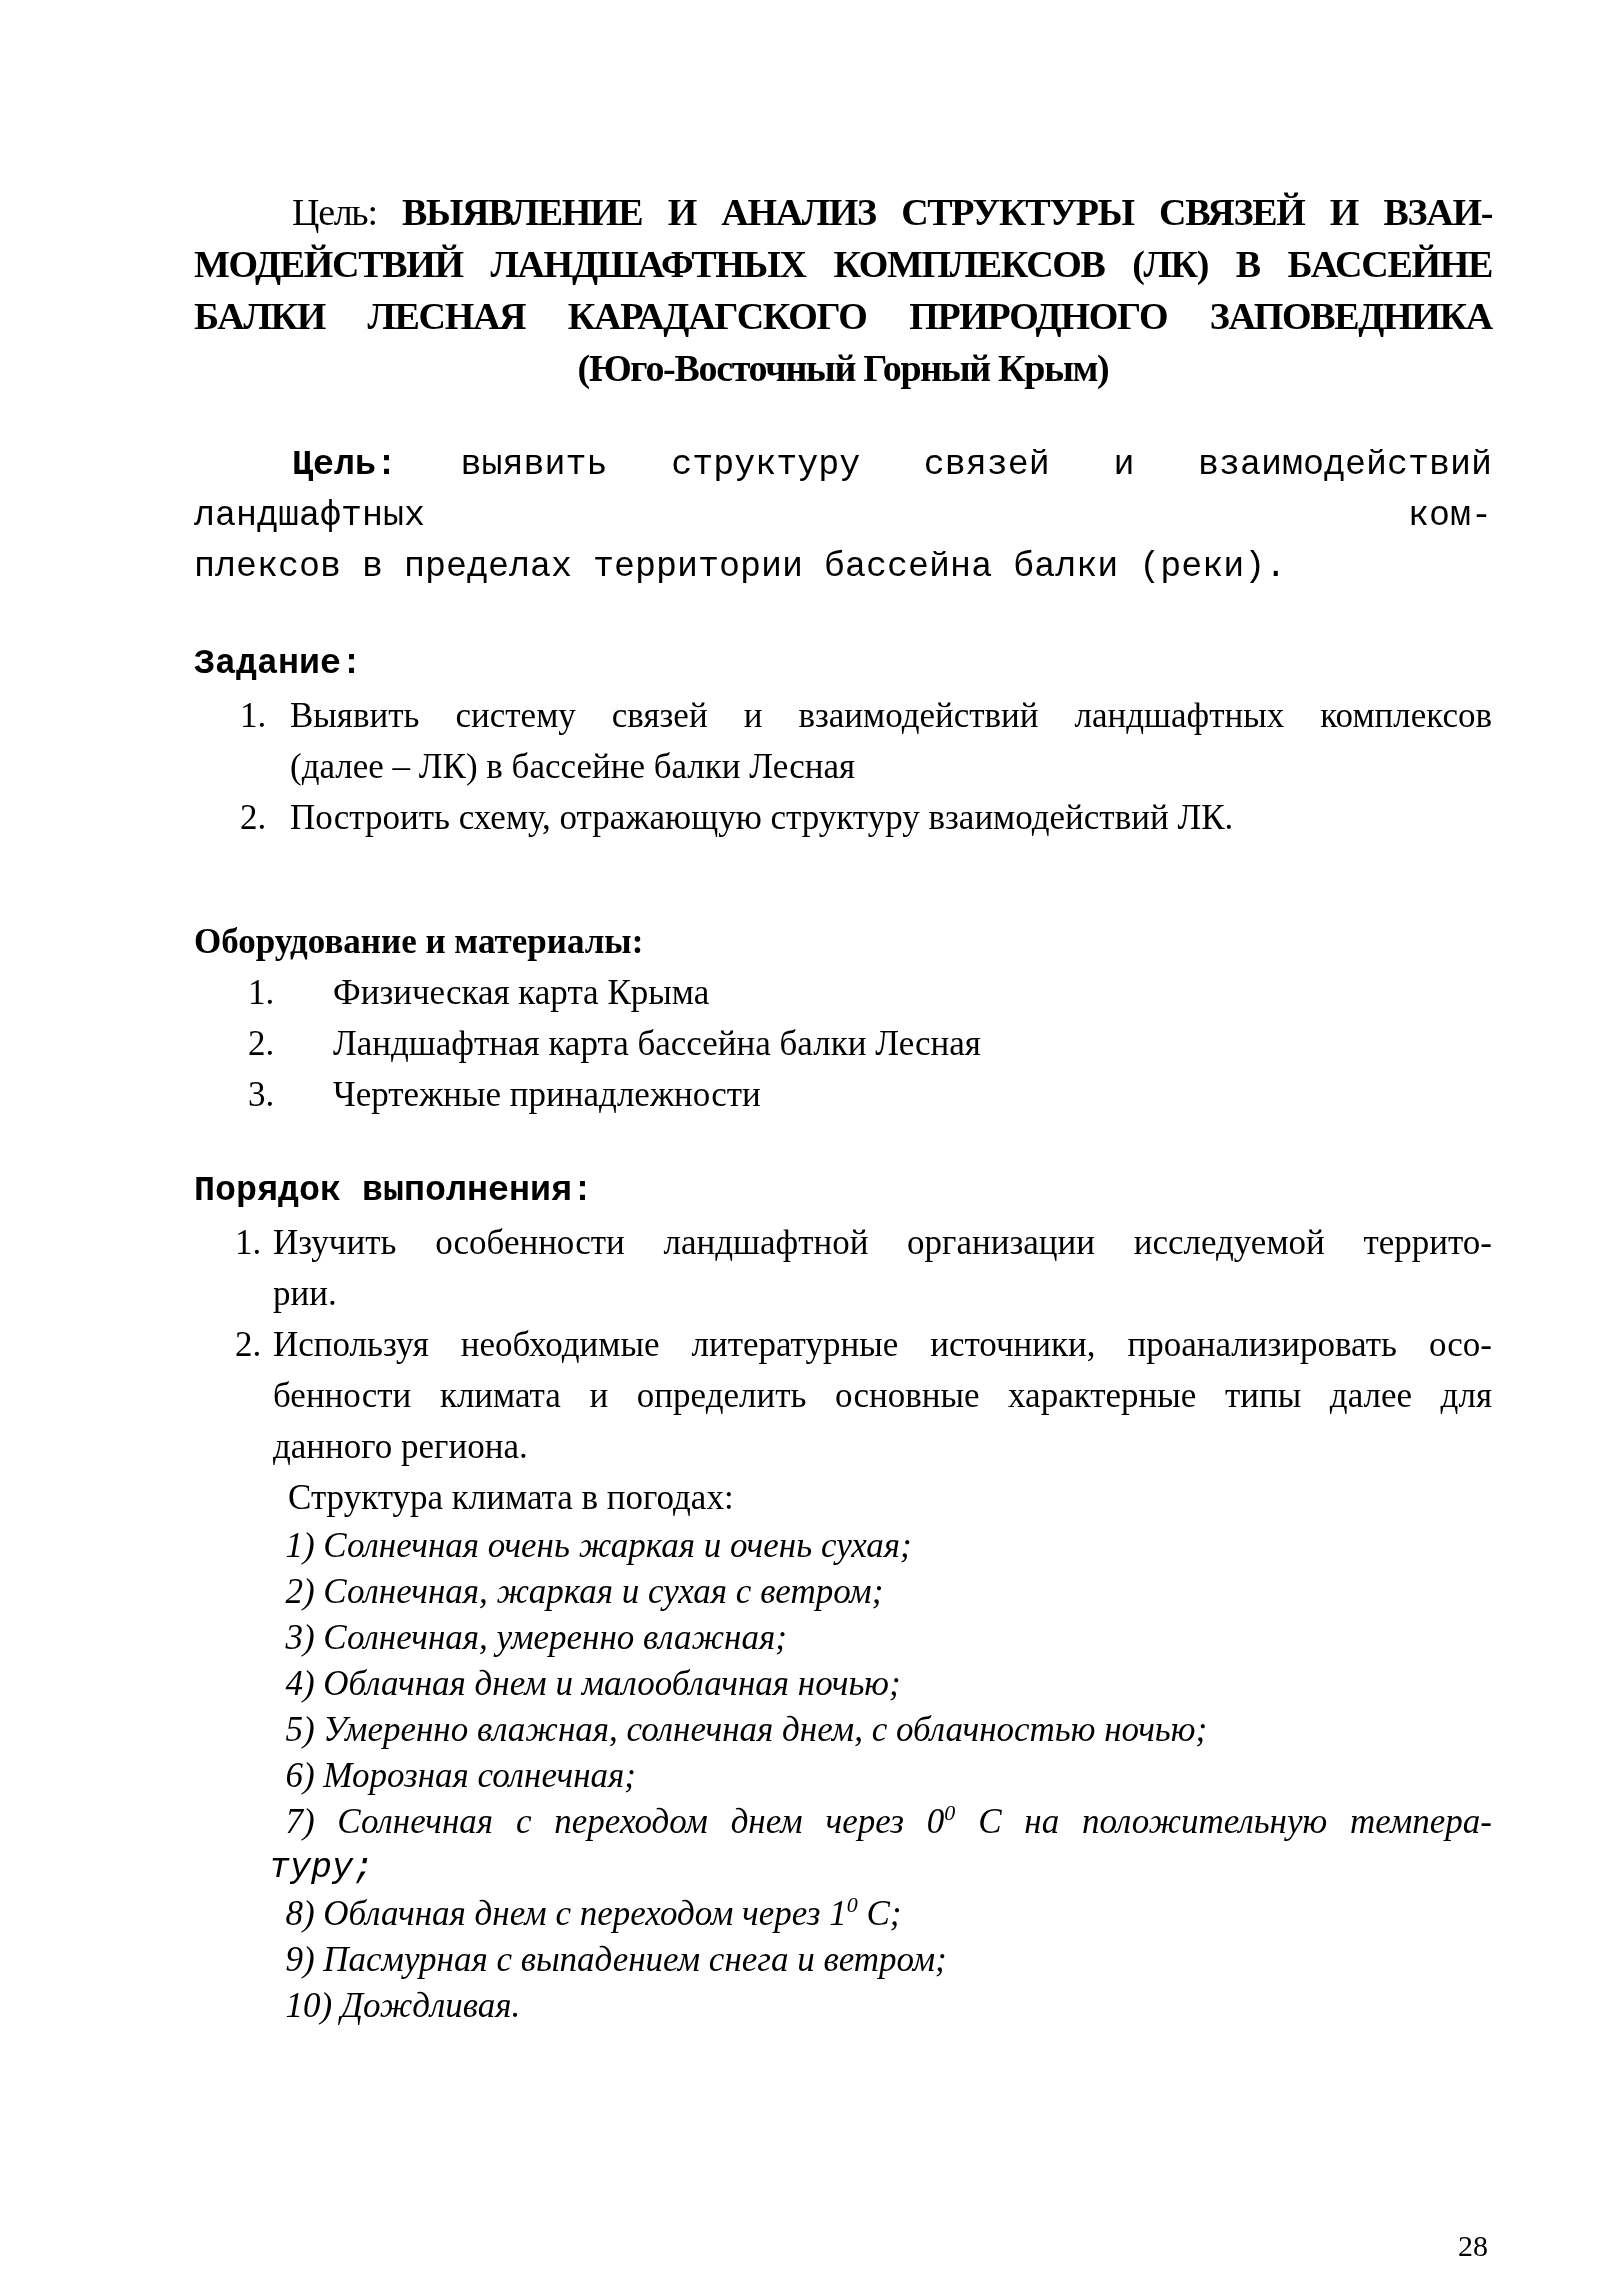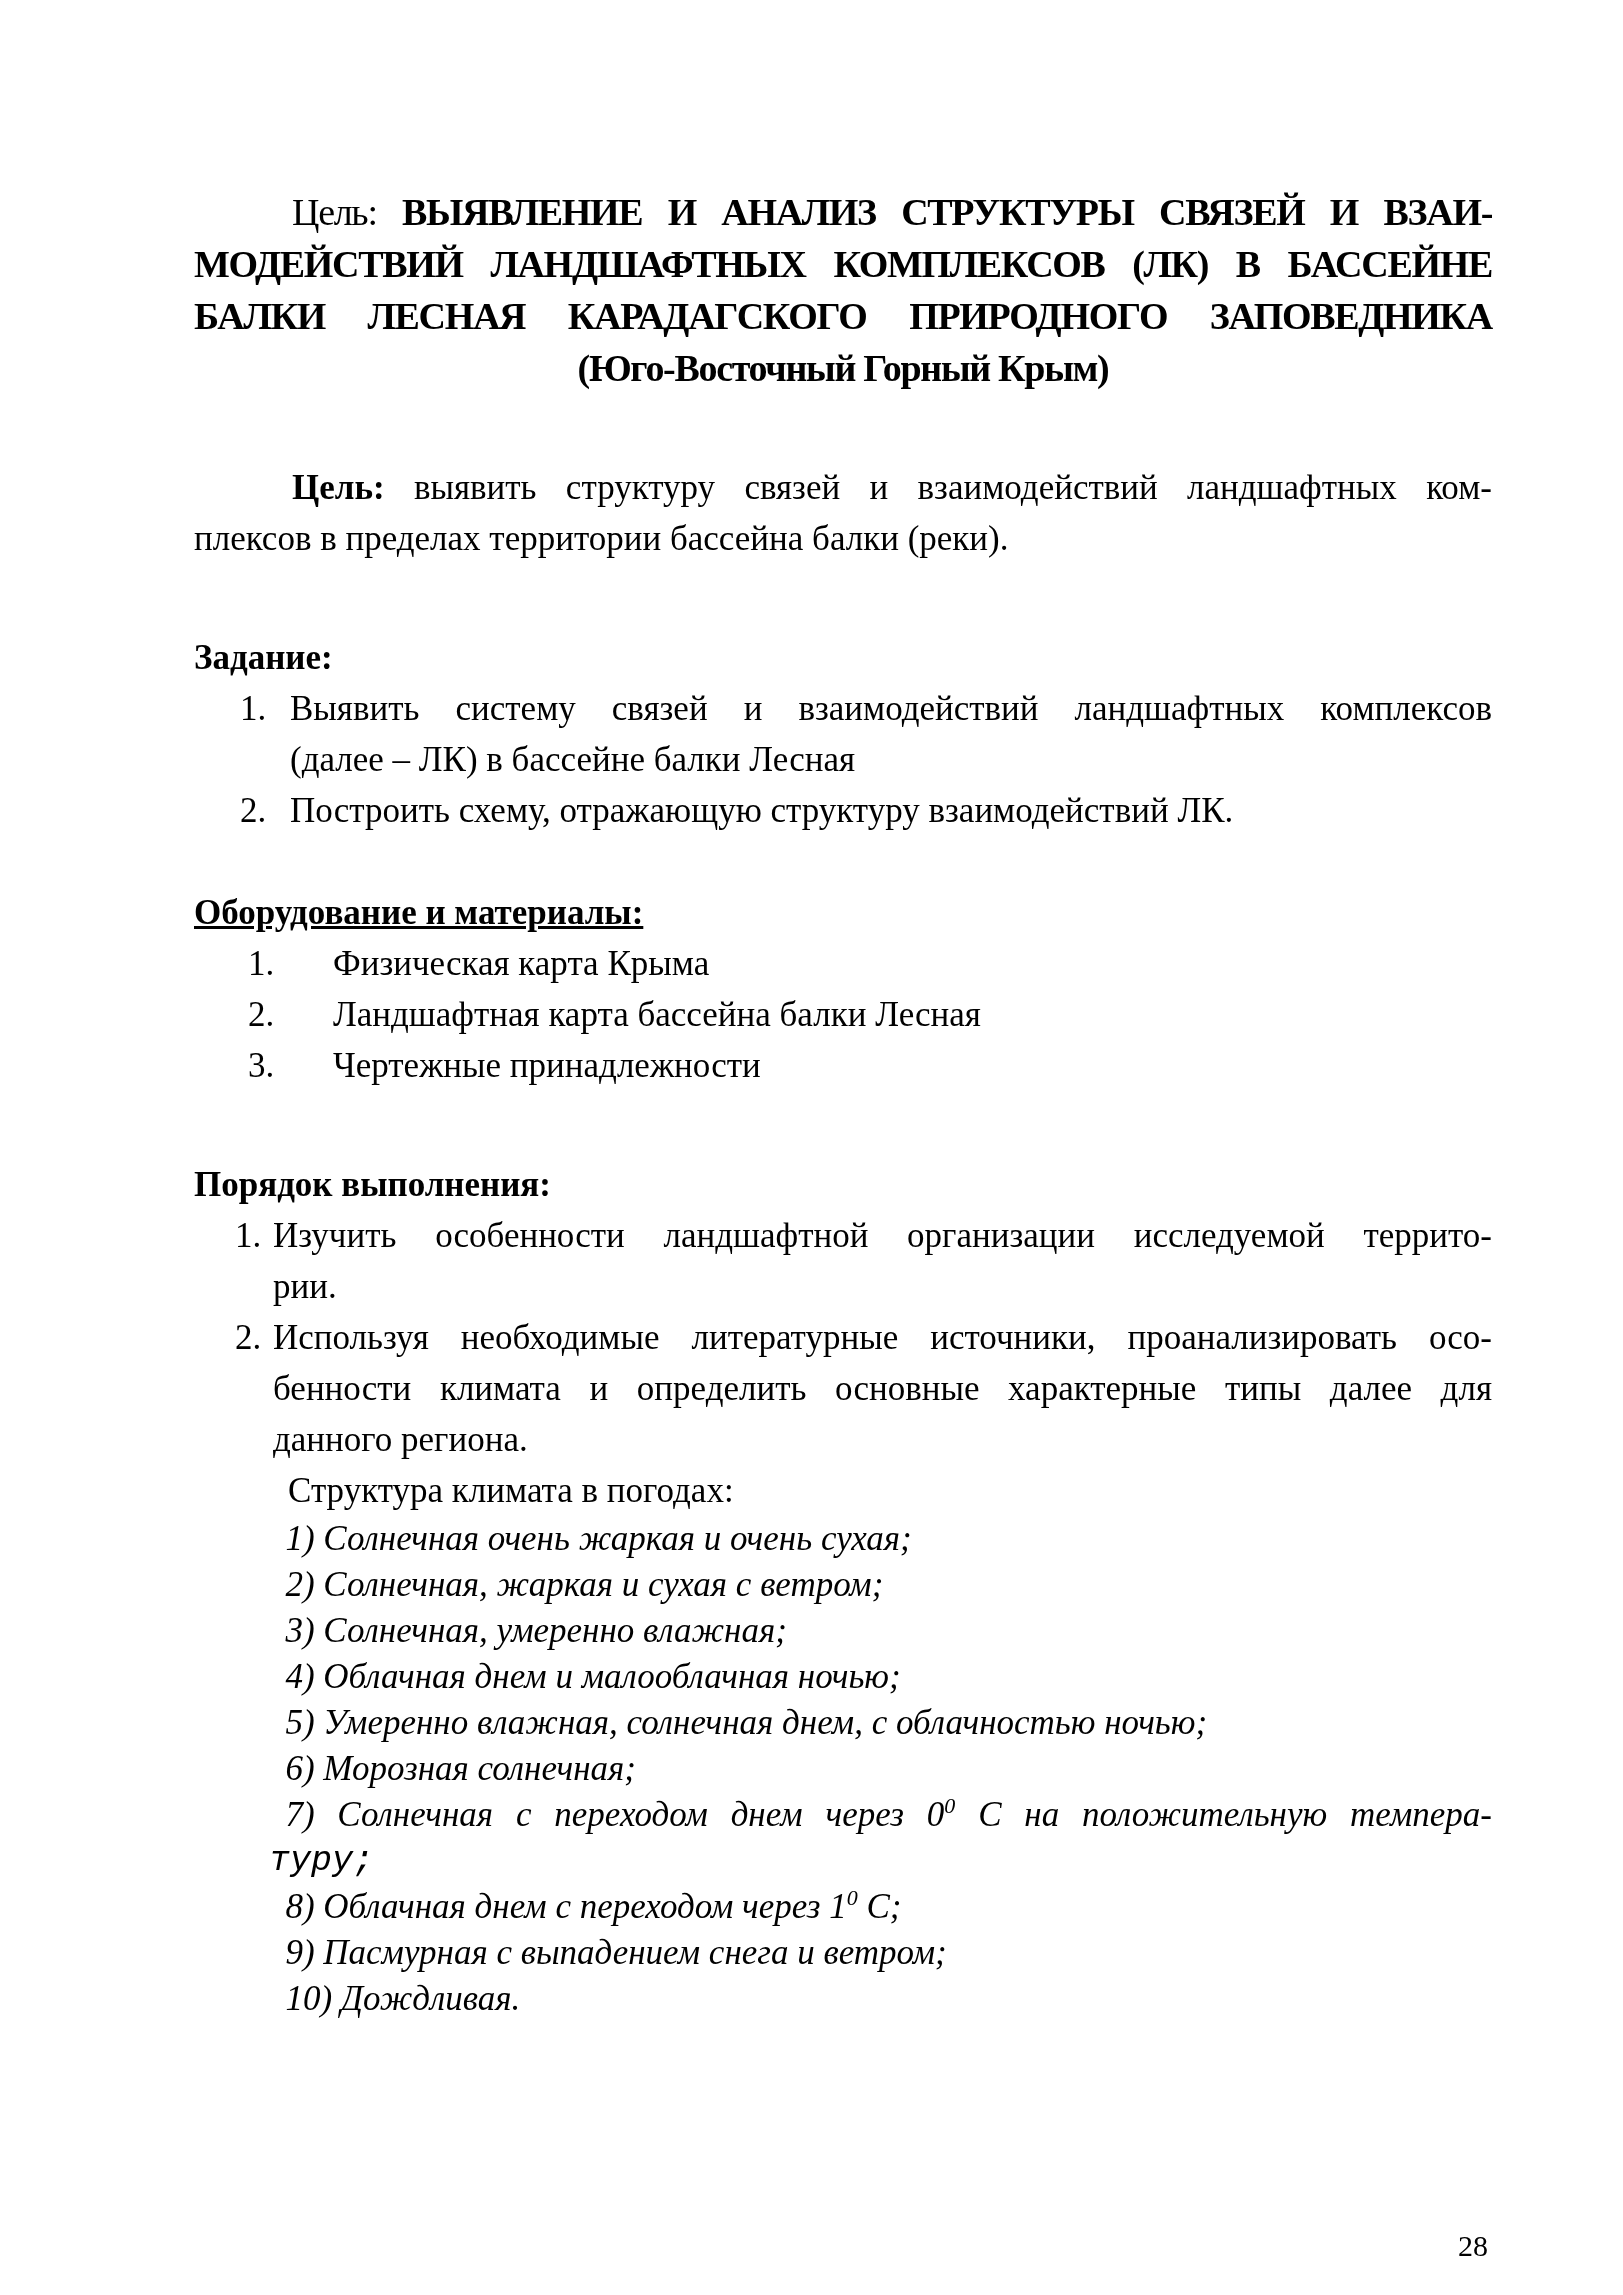--- a/index.html
+++ b/index.html
@@ -34,22 +34,22 @@
   .tema-label { font-weight: normal; }
   
   .body-line, .num-item, .heading, .intro-line, .weather-item {
     font-size: 35px;
     line-height: 51px;
   }
   .just { text-align: justify; text-align-last: justify; }
   .indent { text-indent: 98px; }
   .bold { font-weight: bold; }
   .heading { font-weight: bold; }
-  .mt-blank  { margin-top: 68px; }
-  .mt-blank2 { margin-top: 51px; text-decoration: underline; }
+  .mt-blank  { margin-top: 46px; font-family: Liberation Mono, monospace; }
+  .mt-blank2 { margin-top: 73px; }
   
   .num-item { display: flex; align-items: flex-start; }
   .num-item .num  { flex: 0 0 auto; }
   .num-item .body { flex: 1 1 auto; min-width: 0; }
   .tasks-item   { margin-left: 46px; }
   .tasks-item .num   { width: 50px; }
   .equip-item   { margin-left: 54px; }
   .equip-item .num   { width: 85px; }
   .proc-item    { margin-left: 41px; }
   .proc-item .num    { width: 38px; }

